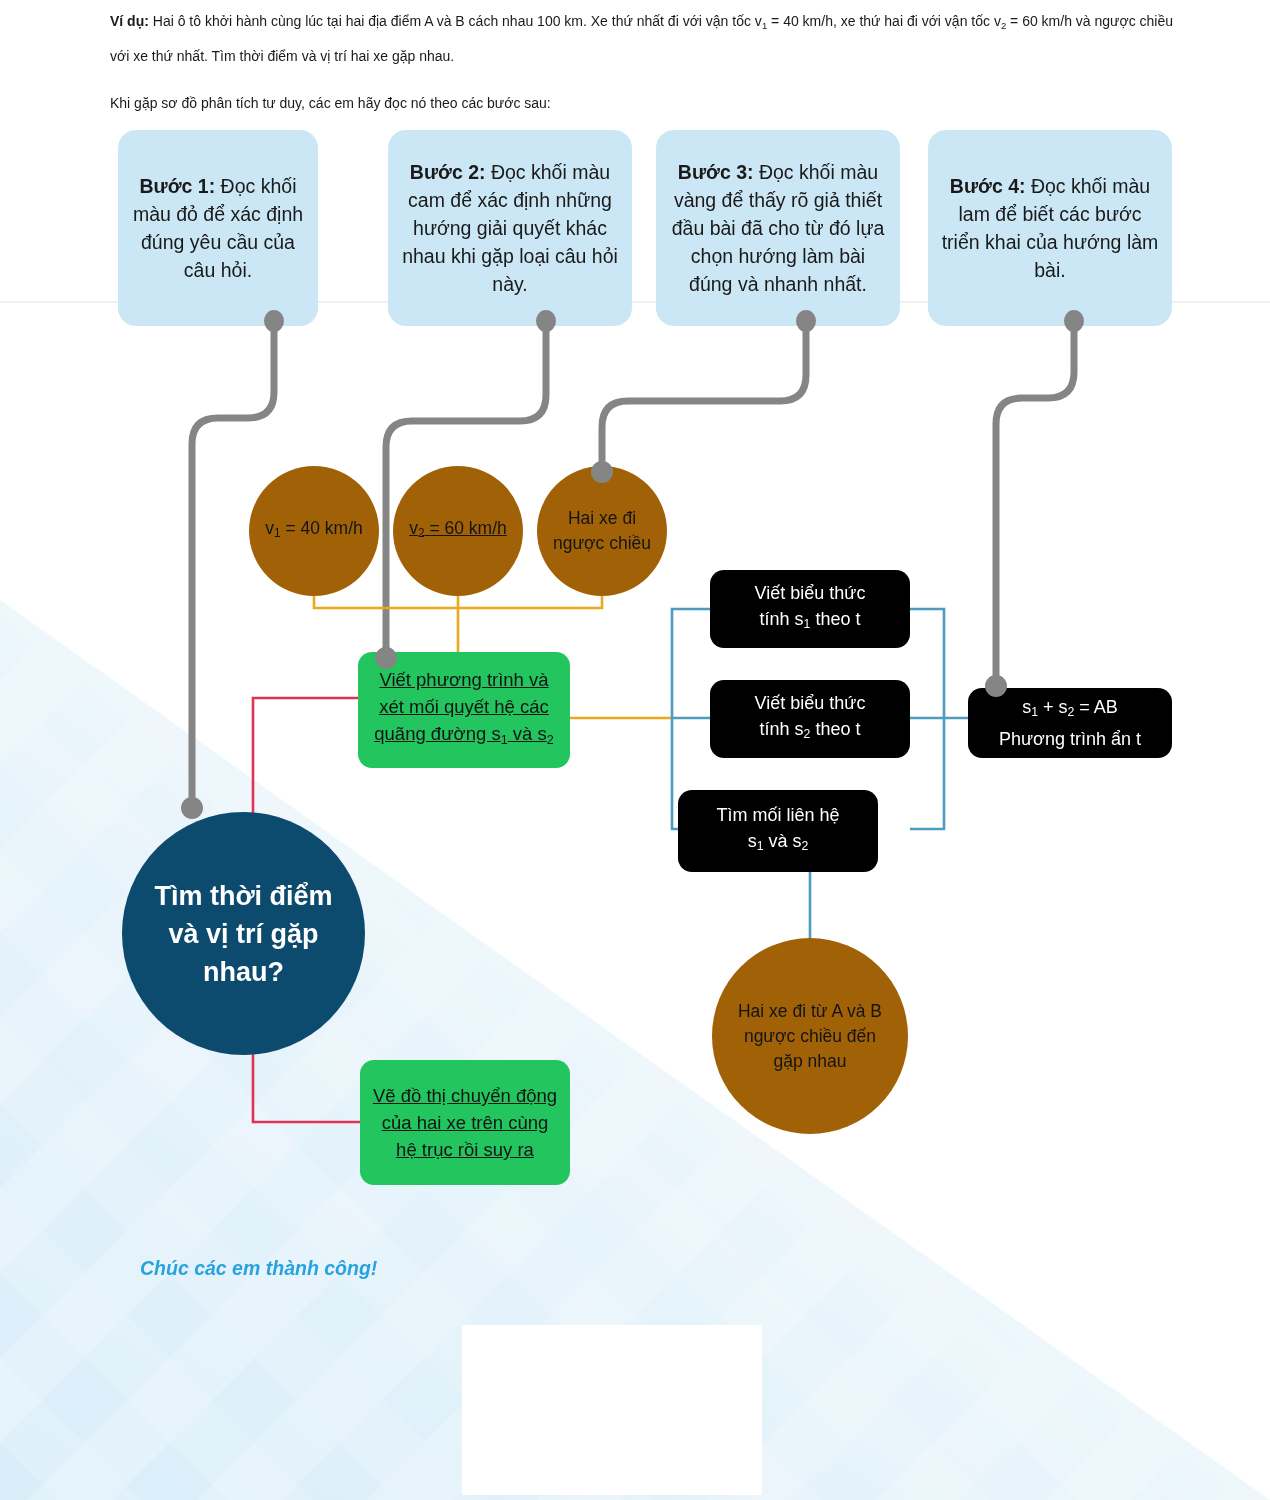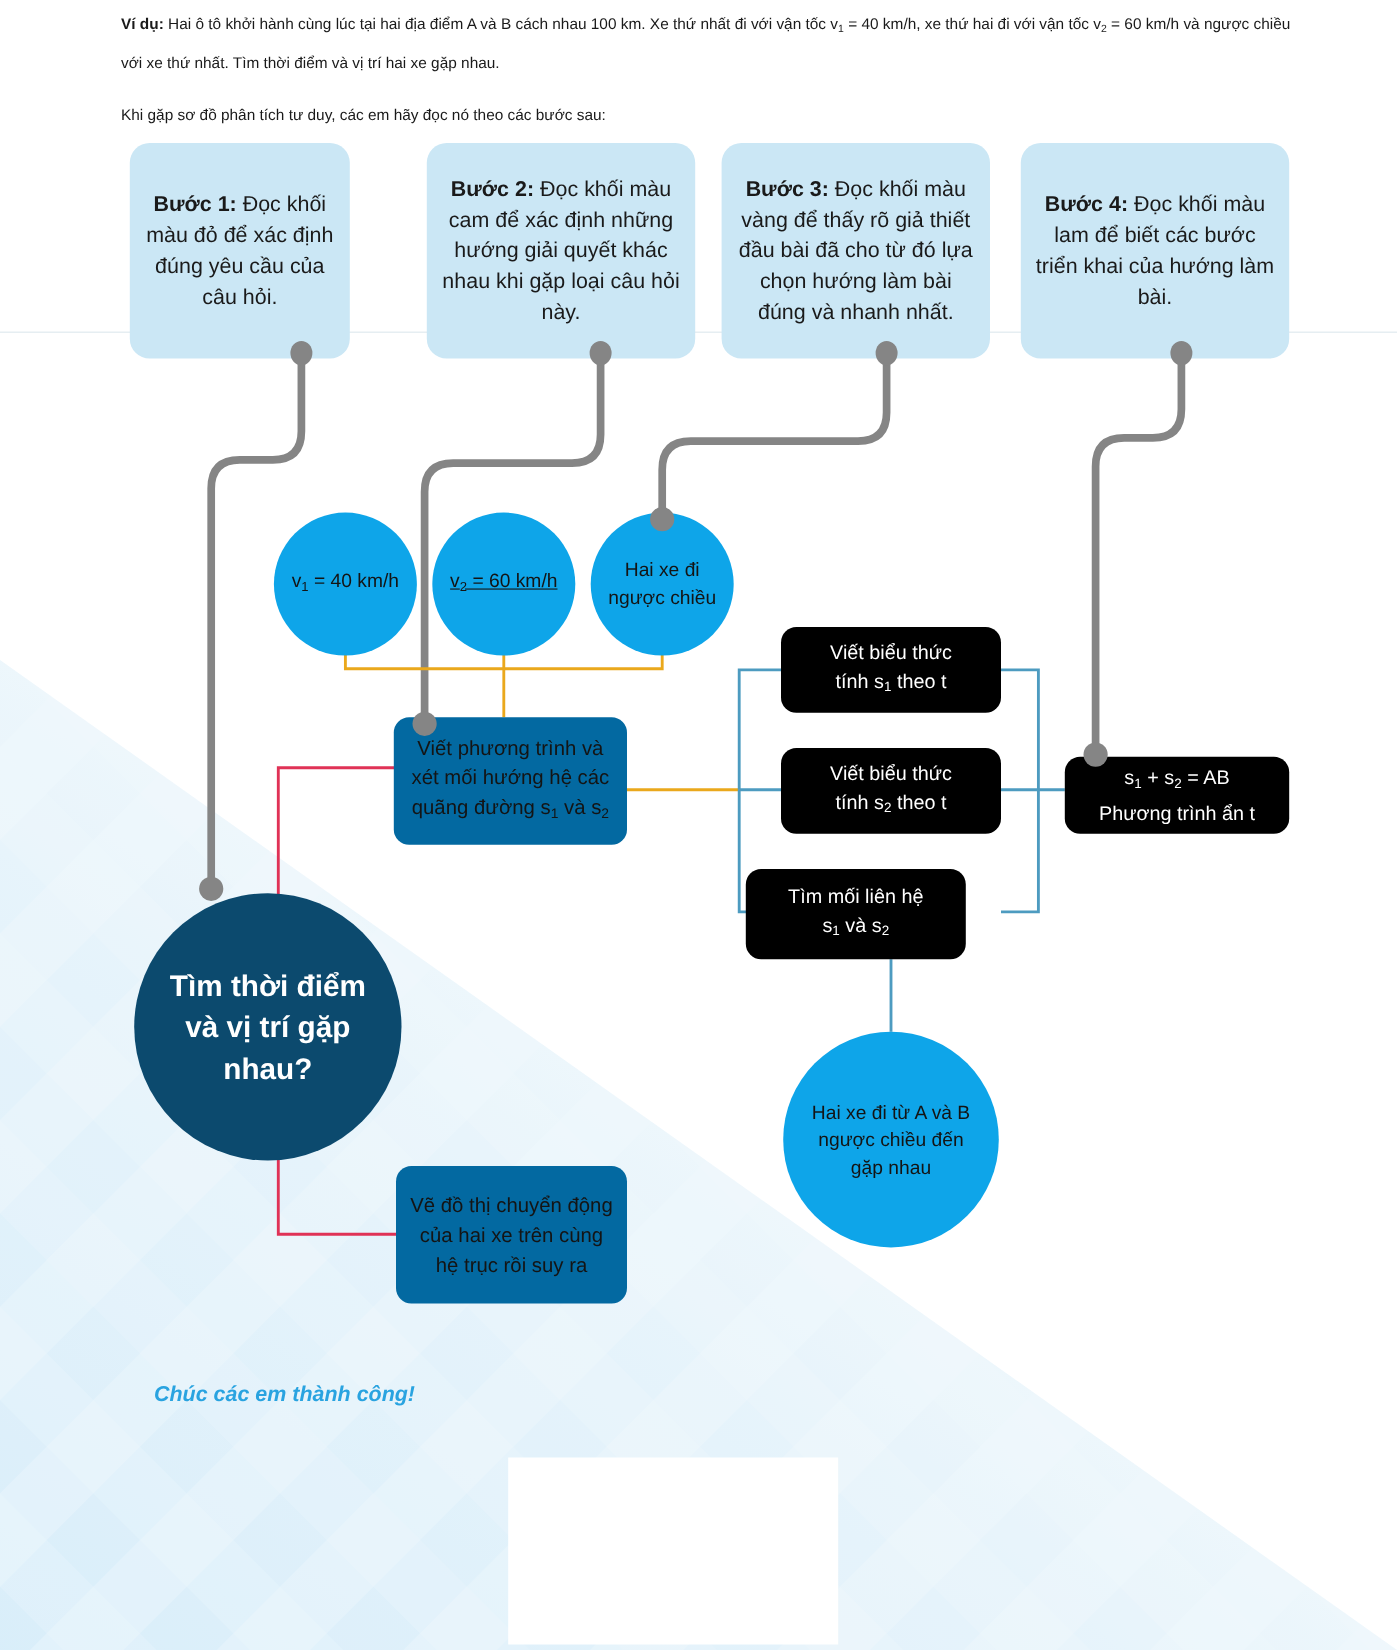--- a/index.html
+++ b/index.html
@@ -27,29 +27,29 @@
     padding:10px 12px;box-sizing:border-box;
   }
   .step-box .b{font-weight:bold;}
 
   
   .circle{
     position:absolute;border-radius:50%;
     display:flex;align-items:center;justify-content:center;
     text-align:center;box-sizing:border-box;z-index:6;
   }
-  .yellow{background:#0ea5e9;font-size:17.5px;line-height:25px;color:#141414;}
+  .yellow{background:#a16207;font-size:17.5px;line-height:25px;color:#141414;}
   .red{background:#0c4a6e;color:#fff;font-weight:bold;font-size:27px;line-height:38px;}
 
   .rbox{
     position:absolute;border-radius:14px;
     display:flex;align-items:center;justify-content:center;
     text-align:center;box-sizing:border-box;z-index:6;padding:6px 10px;
   }
-  .orange{background:#0369a1;color:#141414;font-size:18.5px;line-height:27px;}
+  .orange{background:#22c55e;color:#141414;font-size:18.5px;line-height:27px;text-decoration:underline;}
   .bluebox{background:#000000;color:#ffffff;font-size:18px;line-height:26px;}
 
   
   #wires{position:absolute;left:0;top:0;width:1270px;height:1500px;z-index:4;}
   #wires-top{position:absolute;left:0;top:0;width:1270px;height:1500px;z-index:7;}
 
   
   #outro{position:absolute;left:110px;top:1248px;width:1080px;z-index:6;}
   #outro p{margin:0;font-size:19.5px;line-height:32px;}
   #outro .wish{color:#29a3e0;font-weight:bold;font-style:italic;margin-top:4px;margin-left:30px;}
@@ -135,21 +135,21 @@
 <div class="circle yellow" style="left:393px;top:466px;width:130px;height:130px;text-decoration:underline;">
   <div><span>v</span><sub>2</sub><span> = 60 km/h</span></div>
 </div>
 <div class="circle yellow" style="left:537px;top:466px;width:130px;height:130px;padding:0 14px;">
   <div>Hai xe đi ngược chiều</div>
 </div>
 
 <div class="rbox orange" style="left:358px;top:652px;width:212px;height:116px;">
   <div>
     <span>Viết phương trình và</span><br>
-    <span>xét mối hướng hệ các</span><br>
+    <span>xét mối quyết hệ các</span><br>
     <span>quãng đường s</span><sub>1</sub><span> và s</span><sub>2</sub>
   </div>
 </div>
 
 <div class="rbox bluebox" style="left:710px;top:570px;width:200px;height:78px;">
   <div>
     <span>Viết biểu thức</span><br>
     <span>tính s</span><sub>1</sub><span> theo t</span>
   </div>
 </div>

